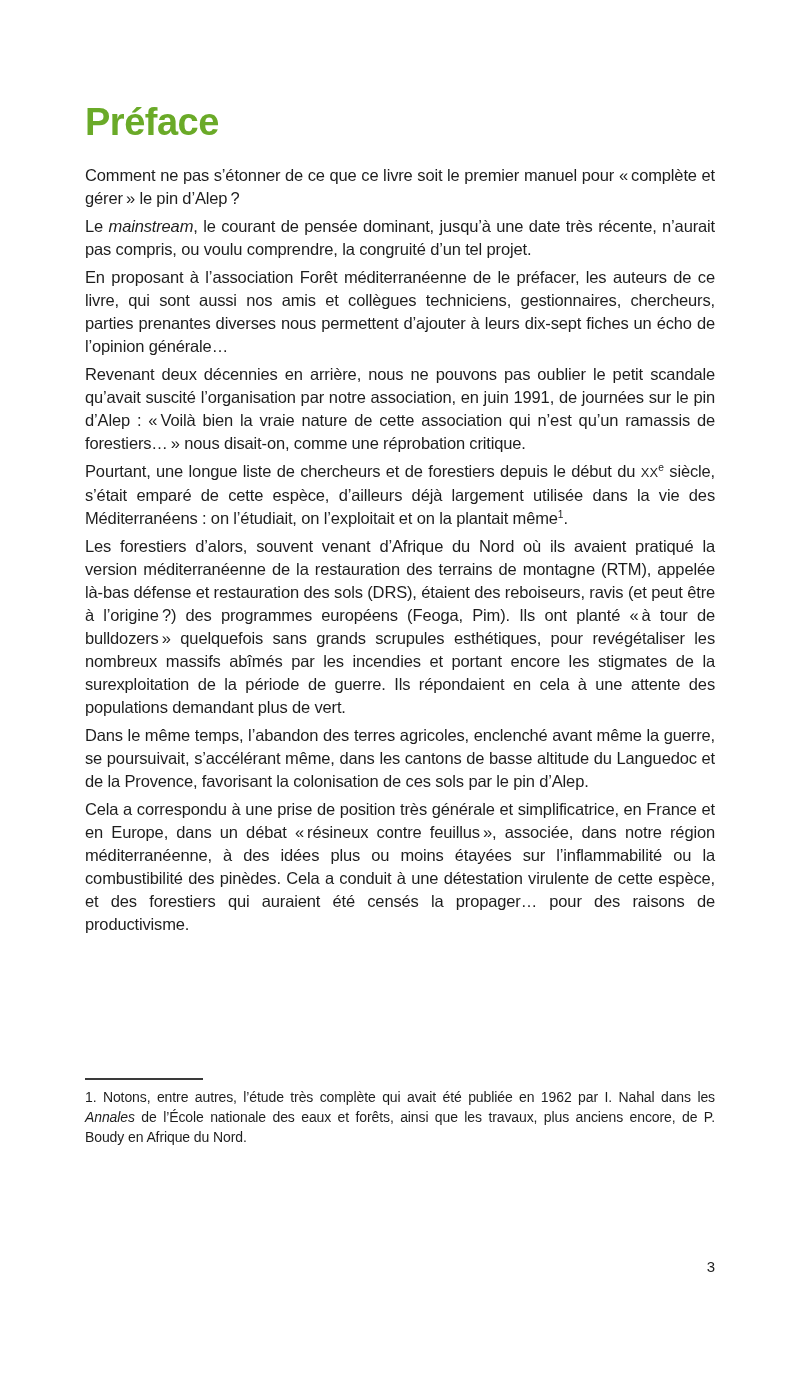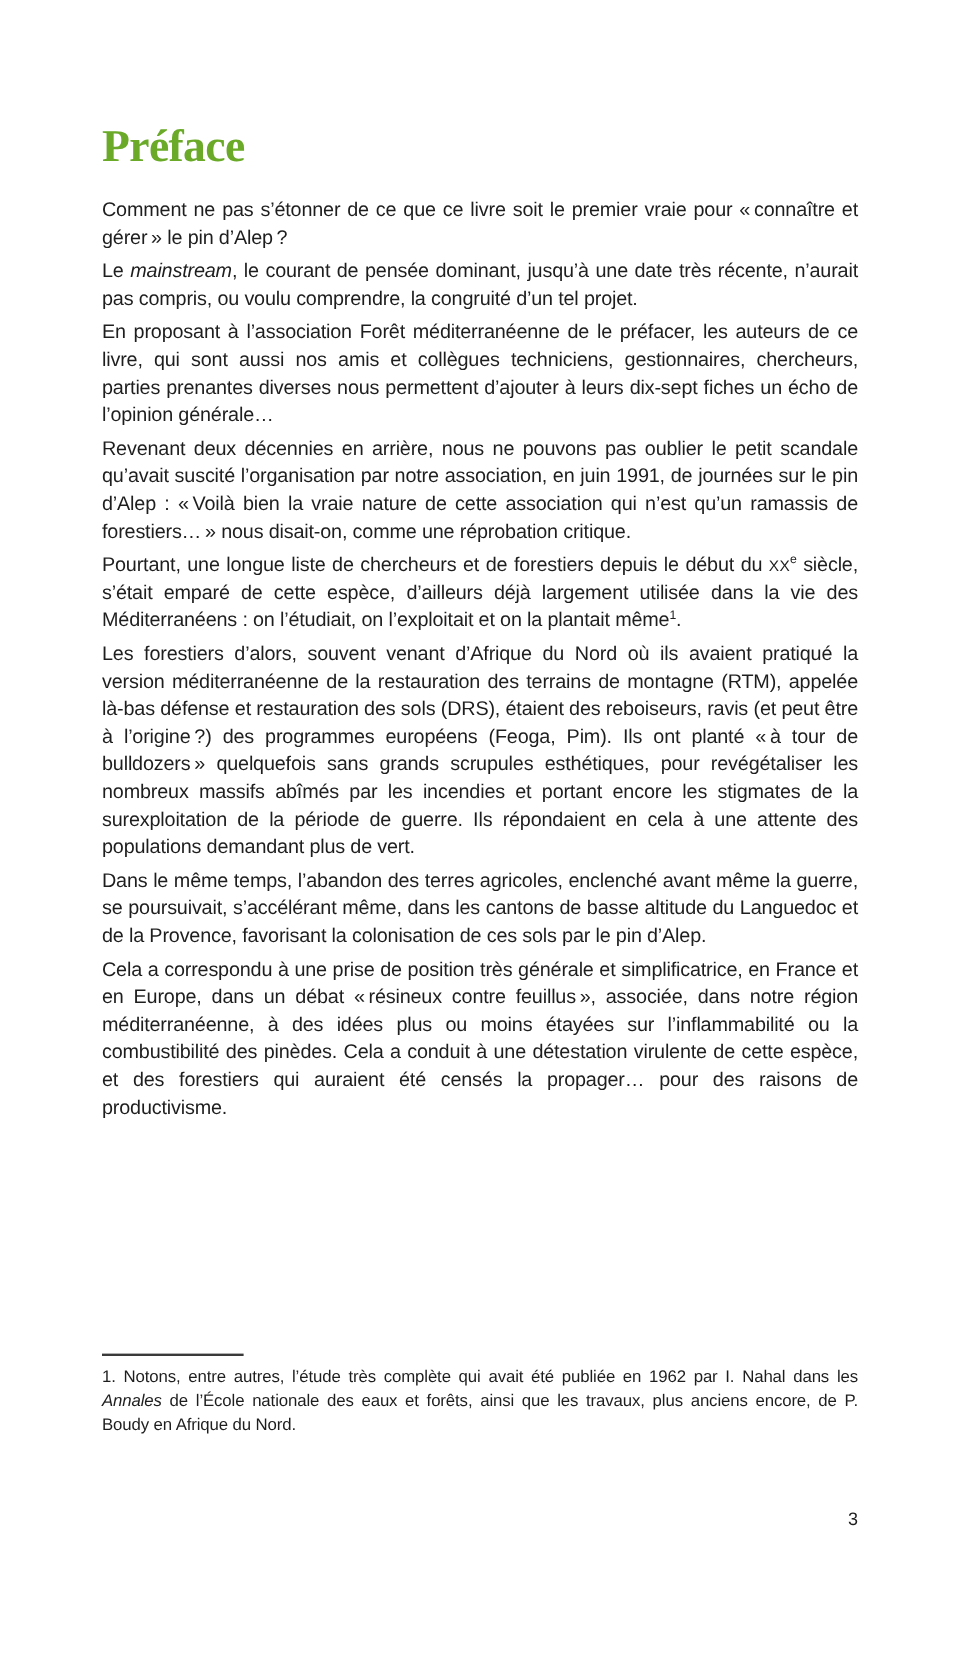--- a/index.html
+++ b/index.html
@@ -18,21 +18,20 @@
   .page {
     position: absolute;
     inset: 0;
   }
   .title {
     margin: 102px 85px 20px 85px;
     font-size: 38px;
     line-height: 1.1;
     font-weight: 700;
     letter-spacing: -0.5px;
-    font-family: Liberation Serif, serif;
   }
   .body-text {
     margin: 0 85px;
     width: 630px;
   }
   .body-text p {
     margin: 0 0 5px 0;
     font-size: 16.5px;
     line-height: 23px;
     text-align: justify;
@@ -45,21 +44,21 @@
     font-size: 0.62em;
     line-height: 0;
   }
   .run-smallcaps {
     font-size: 0.78em;
     letter-spacing: 0.2px;
   }
   .footnote {
     position: absolute;
     left: 85px;
-    top: 1128px;
+    top: 1078px;
     width: 630px;
   }
   .footnote-rule {
     width: 118px;
     height: 0;
     border-top: 2px solid #3a3a3a;
     margin-bottom: 7px;
   }
   .footnote-text {
     margin: 0;
@@ -77,21 +76,21 @@
   }
 </style>
 </head>
 <body>
 
 <div class="page">
 
   <h1 class="title" style="color: rgb(106, 170, 40);">Préface</h1>
 
   <div class="body-text">
-    <p><span>Comment ne pas s’étonner de ce que ce livre soit le premier vraie pour « connaître et gérer » le pin d’Alep ?</span></p>
+    <p><span>Comment ne pas s’étonner de ce que ce livre soit le premier manuel pour « complète et gérer » le pin d’Alep ?</span></p>
     <p><span>Le </span><span class="run-italic">mainstream</span><span>, le courant de pensée dominant, jusqu’à une date très récente, n’aurait pas compris, ou voulu comprendre, la congruité d’un tel projet.</span></p>
     <p><span>En proposant à l’association Forêt méditerranéenne de le préfacer, les auteurs de ce livre, qui sont aussi nos amis et collègues techniciens, gestionnaires, chercheurs, parties prenantes diverses nous permettent d’ajouter à leurs dix-sept fiches un écho de l’opinion générale…</span></p>
     <p><span>Revenant deux décennies en arrière, nous ne pouvons pas oublier le petit scandale qu’avait suscité l’organisation par notre association, en juin 1991, de journées sur le pin d’Alep : « Voilà bien la vraie nature de cette association qui n’est qu’un ramassis de forestiers… » nous disait-on, comme une réprobation critique.</span></p>
     <p><span>Pourtant, une longue liste de chercheurs et de forestiers depuis le début du </span><span class="run-smallcaps">XX</span><span class="run-sup">e</span><span> siècle, s’était emparé de cette espèce, d’ailleurs déjà largement utilisée dans la vie des Méditerranéens : on l’étudiait, on l’exploitait et on la plantait même</span><span class="run-sup">1</span><span>.</span></p>
     <p><span>Les forestiers d’alors, souvent venant d’Afrique du Nord où ils avaient pratiqué la version méditerranéenne de la restauration des terrains de montagne (RTM), appelée là-bas défense et restauration des sols (DRS), étaient des reboiseurs, ravis (et peut être à l’origine ?) des programmes européens (Feoga, Pim). Ils ont planté « à tour de bulldozers » quelquefois sans grands scrupules esthétiques, pour revégétaliser les nombreux massifs abîmés par les incendies et portant encore les stigmates de la surexploitation de la période de guerre. Ils répondaient en cela à une attente des populations demandant plus de vert.</span></p>
     <p><span>Dans le même temps, l’abandon des terres agricoles, enclenché avant même la guerre, se poursuivait, s’accélérant même, dans les cantons de basse altitude du Languedoc et de la Provence, favorisant la colonisation de ces sols par le pin d’Alep.</span></p>
     <p><span>Cela a correspondu à une prise de position très générale et simplificatrice, en France et en Europe, dans un débat « résineux contre feuillus », associée, dans notre région méditerranéenne, à des idées plus ou moins étayées sur l’inflammabilité ou la combustibilité des pinèdes. Cela a conduit à une détestation virulente de cette espèce, et des forestiers qui auraient été censés la propager… pour des raisons de productivisme.</span></p>
   </div>
 
   <div class="footnote">

